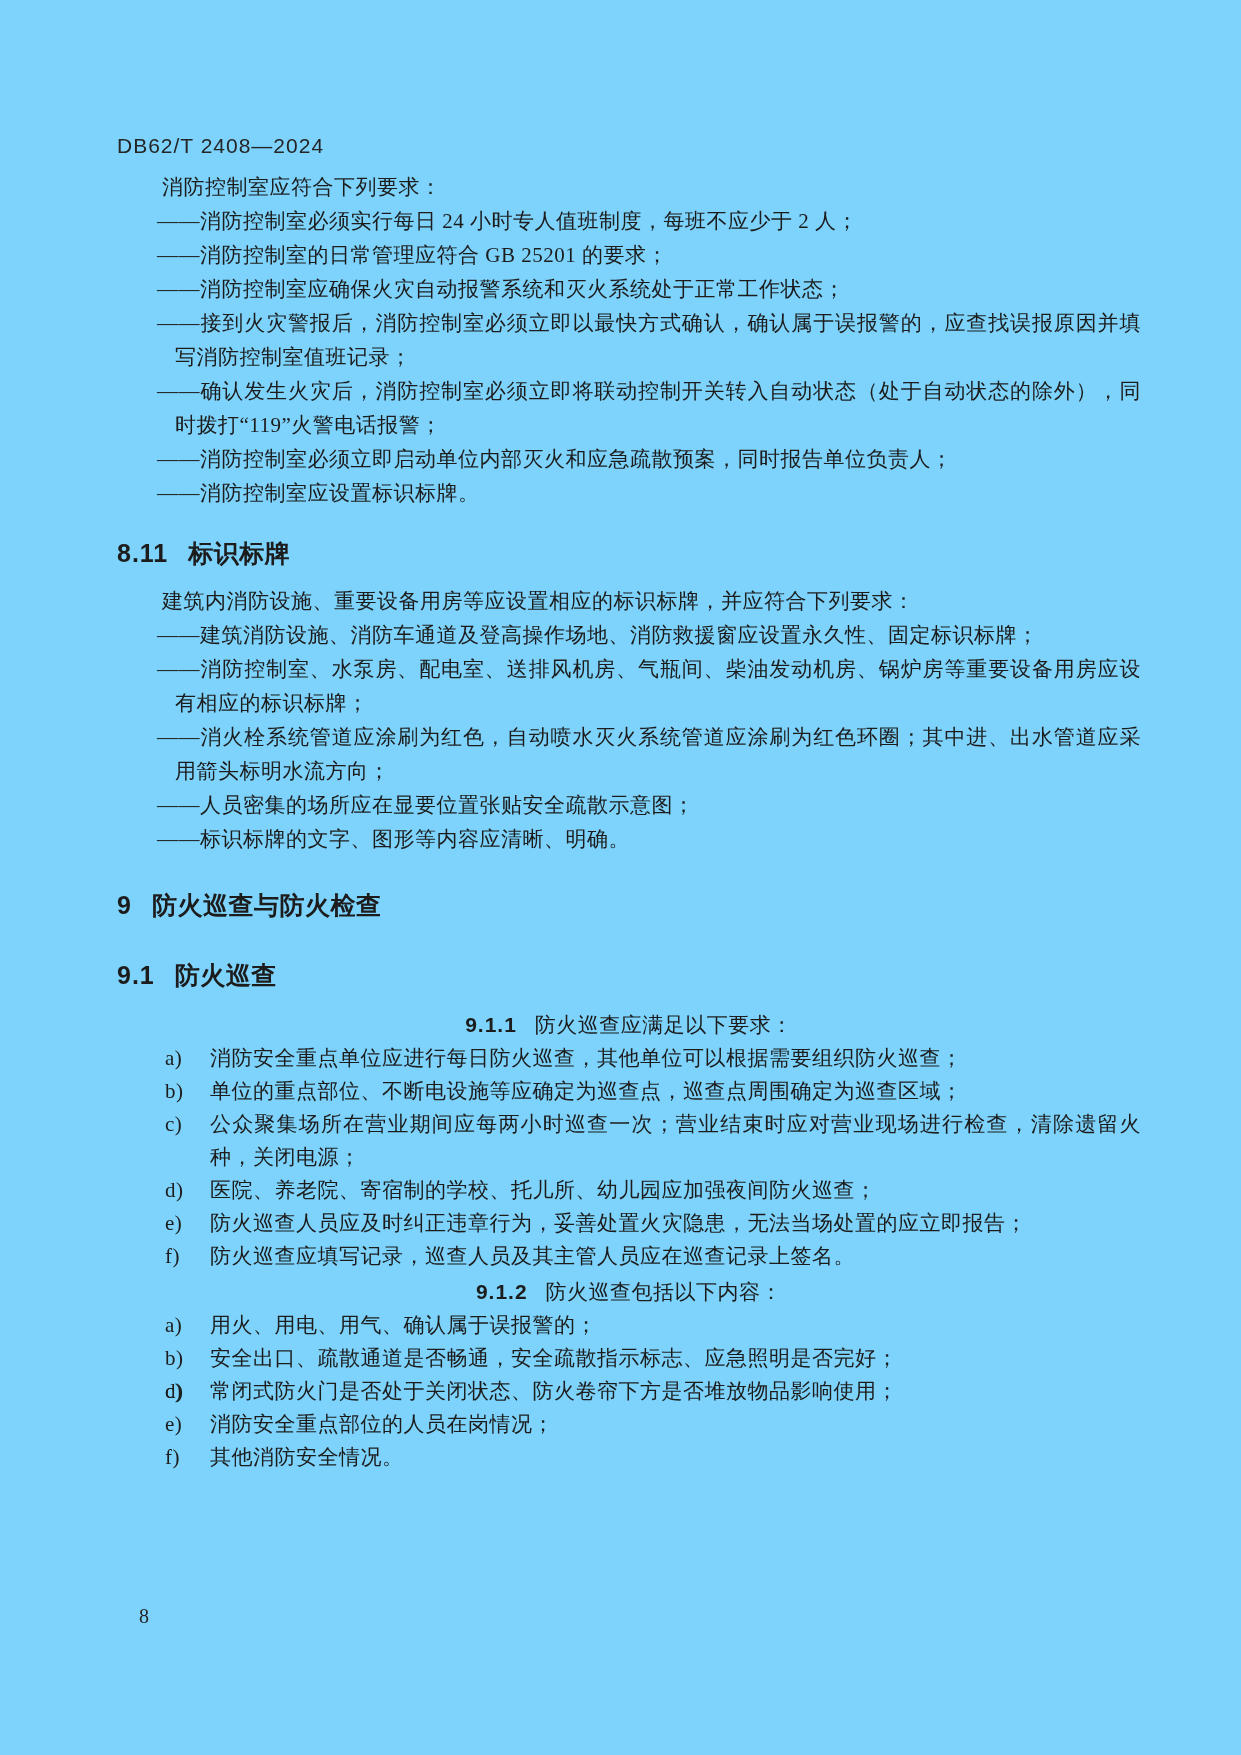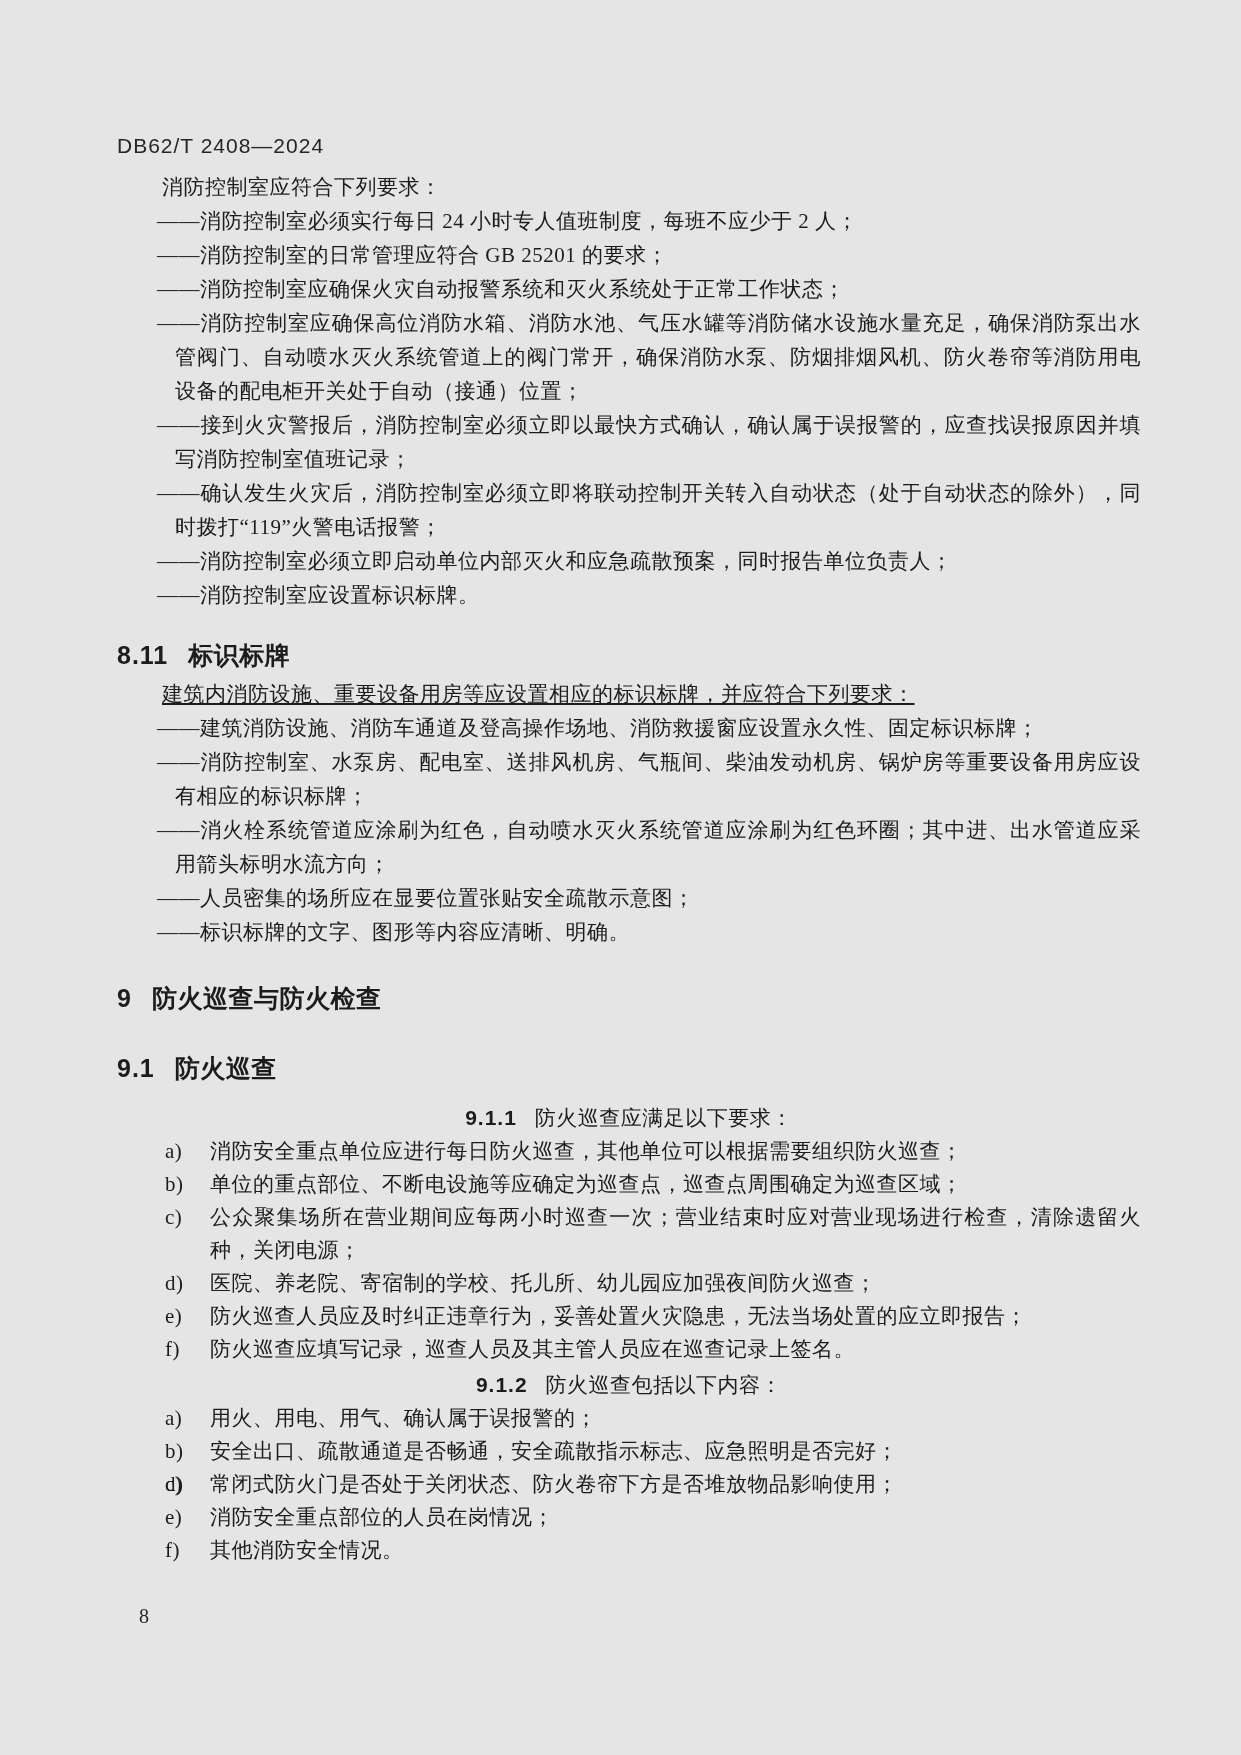--- a/index.html
+++ b/index.html
@@ -4,21 +4,21 @@
 <style>
   html, body {
     margin: 0;
     padding: 0;
     background: #ffffff;
   }
   .page {
     position: relative;
     width: 1241px;
     height: 1755px;
-    background: #e5e5e5;
+    background: #7dd3fc;
     overflow: hidden;
     font-family: "Liberation Serif", "DejaVu Serif", serif;
     color: #1c1c1c;
     -webkit-font-smoothing: antialiased;
   }
   .doc-code {
     position: absolute;
     left: 117px;
     top: 134px;
     font-family: "Liberation Sans", "DejaVu Sans", sans-serif;
@@ -50,21 +50,21 @@
     font-size: 25px;
     letter-spacing: 0.5px;
     text-align: left;
   }
   .section-heading .sec-num {
     display: inline-block;
     margin-right: 20px;
     letter-spacing: 1px;
   }
   .heading-811 { margin-top: 26px; }
-  .para-after-heading { margin-top: 5px; text-decoration: underline; }
+  .para-after-heading { margin-top: 14px; }
   .heading-9 { margin-top: 32px; }
   .heading-91 { margin-top: 36px; }
   .clause-line { margin-top: 16px; text-align: center; }
   .clause-line.tight { margin-top: 2px; }
   .clause-num {
     font-family: "Liberation Sans", "DejaVu Sans", sans-serif;
     font-weight: bold;
     display: inline-block;
     margin-right: 18px;
     letter-spacing: 1px;
@@ -97,21 +97,20 @@
   <div class="doc-code">DB62/T 2408—2024</div>
 
   <div class="content">
 
     <div class="para-indent">消防控制室应符合下列要求：</div>
 
     <div>
       <div class="dash-item">——消防控制室必须实行每日 24 小时专人值班制度，每班不应少于 2 人；</div>
       <div class="dash-item">——消防控制室的日常管理应符合 GB 25201 的要求；</div>
       <div class="dash-item">——消防控制室应确保火灾自动报警系统和灭火系统处于正常工作状态；</div>
-      <div class="dash-item">——消防控制室应确保高位消防水箱、消防水池、气压水罐等消防储水设施水量充足，确保消防泵出水管阀门、自动喷水灭火系统管道上的阀门常开，确保消防水泵、防烟排烟风机、防火卷帘等消防用电设备的配电柜开关处于自动（接通）位置；</div>
       <div class="dash-item">——接到火灾警报后，消防控制室必须立即以最快方式确认，确认属于误报警的，应查找误报原因并填写消防控制室值班记录；</div>
       <div class="dash-item">——确认发生火灾后，消防控制室必须立即将联动控制开关转入自动状态（处于自动状态的除外），同时拨打“119”火警电话报警；</div>
       <div class="dash-item">——消防控制室必须立即启动单位内部灭火和应急疏散预案，同时报告单位负责人；</div>
       <div class="dash-item">——消防控制室应设置标识标牌。</div>
     </div>
 
     <div class="section-heading heading-811">
       <span class="sec-num">8.11</span><span>标识标牌</span>
     </div>
 

